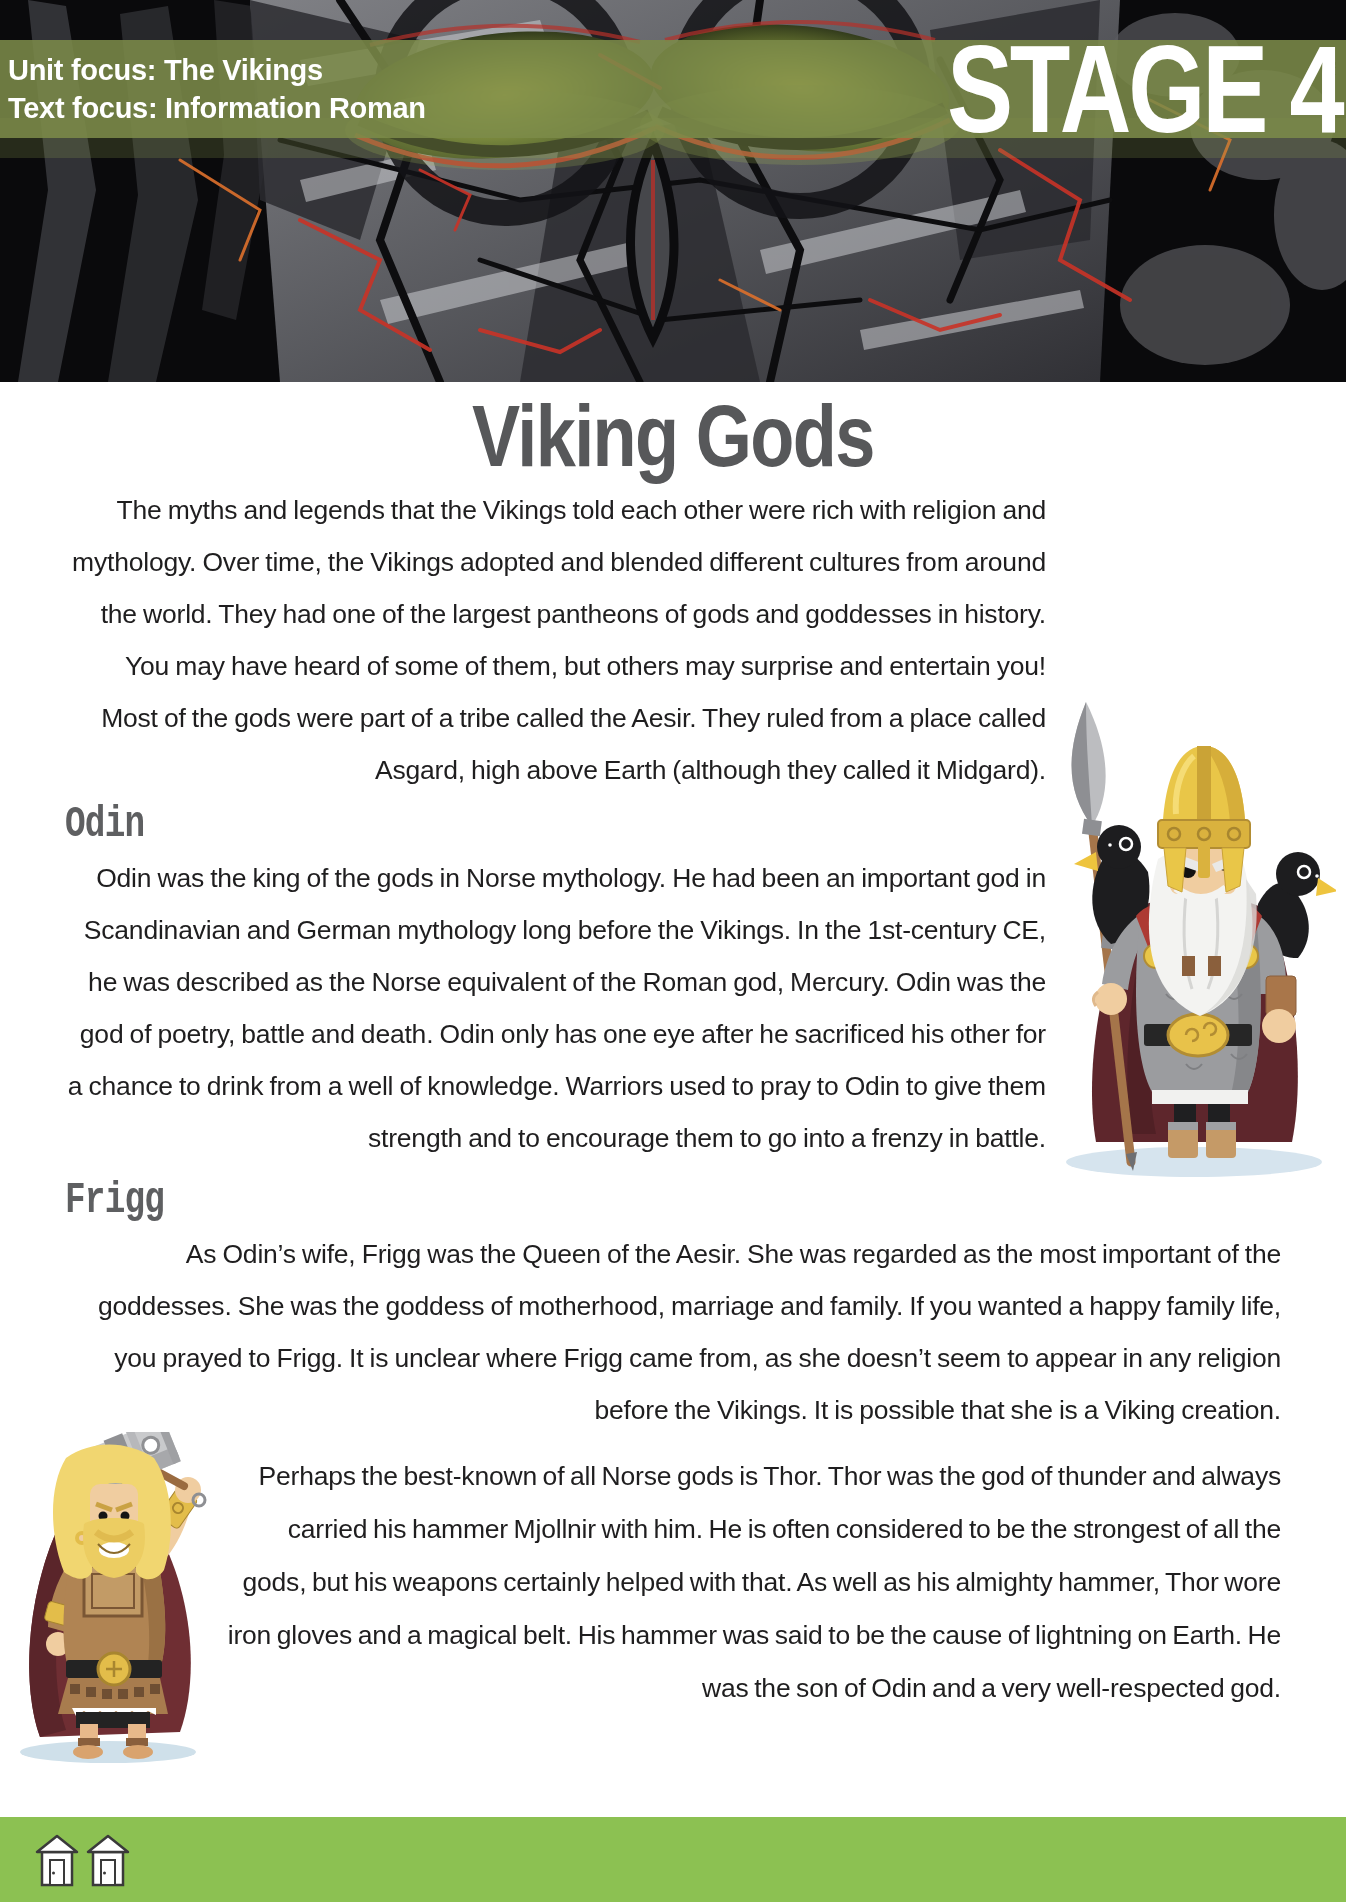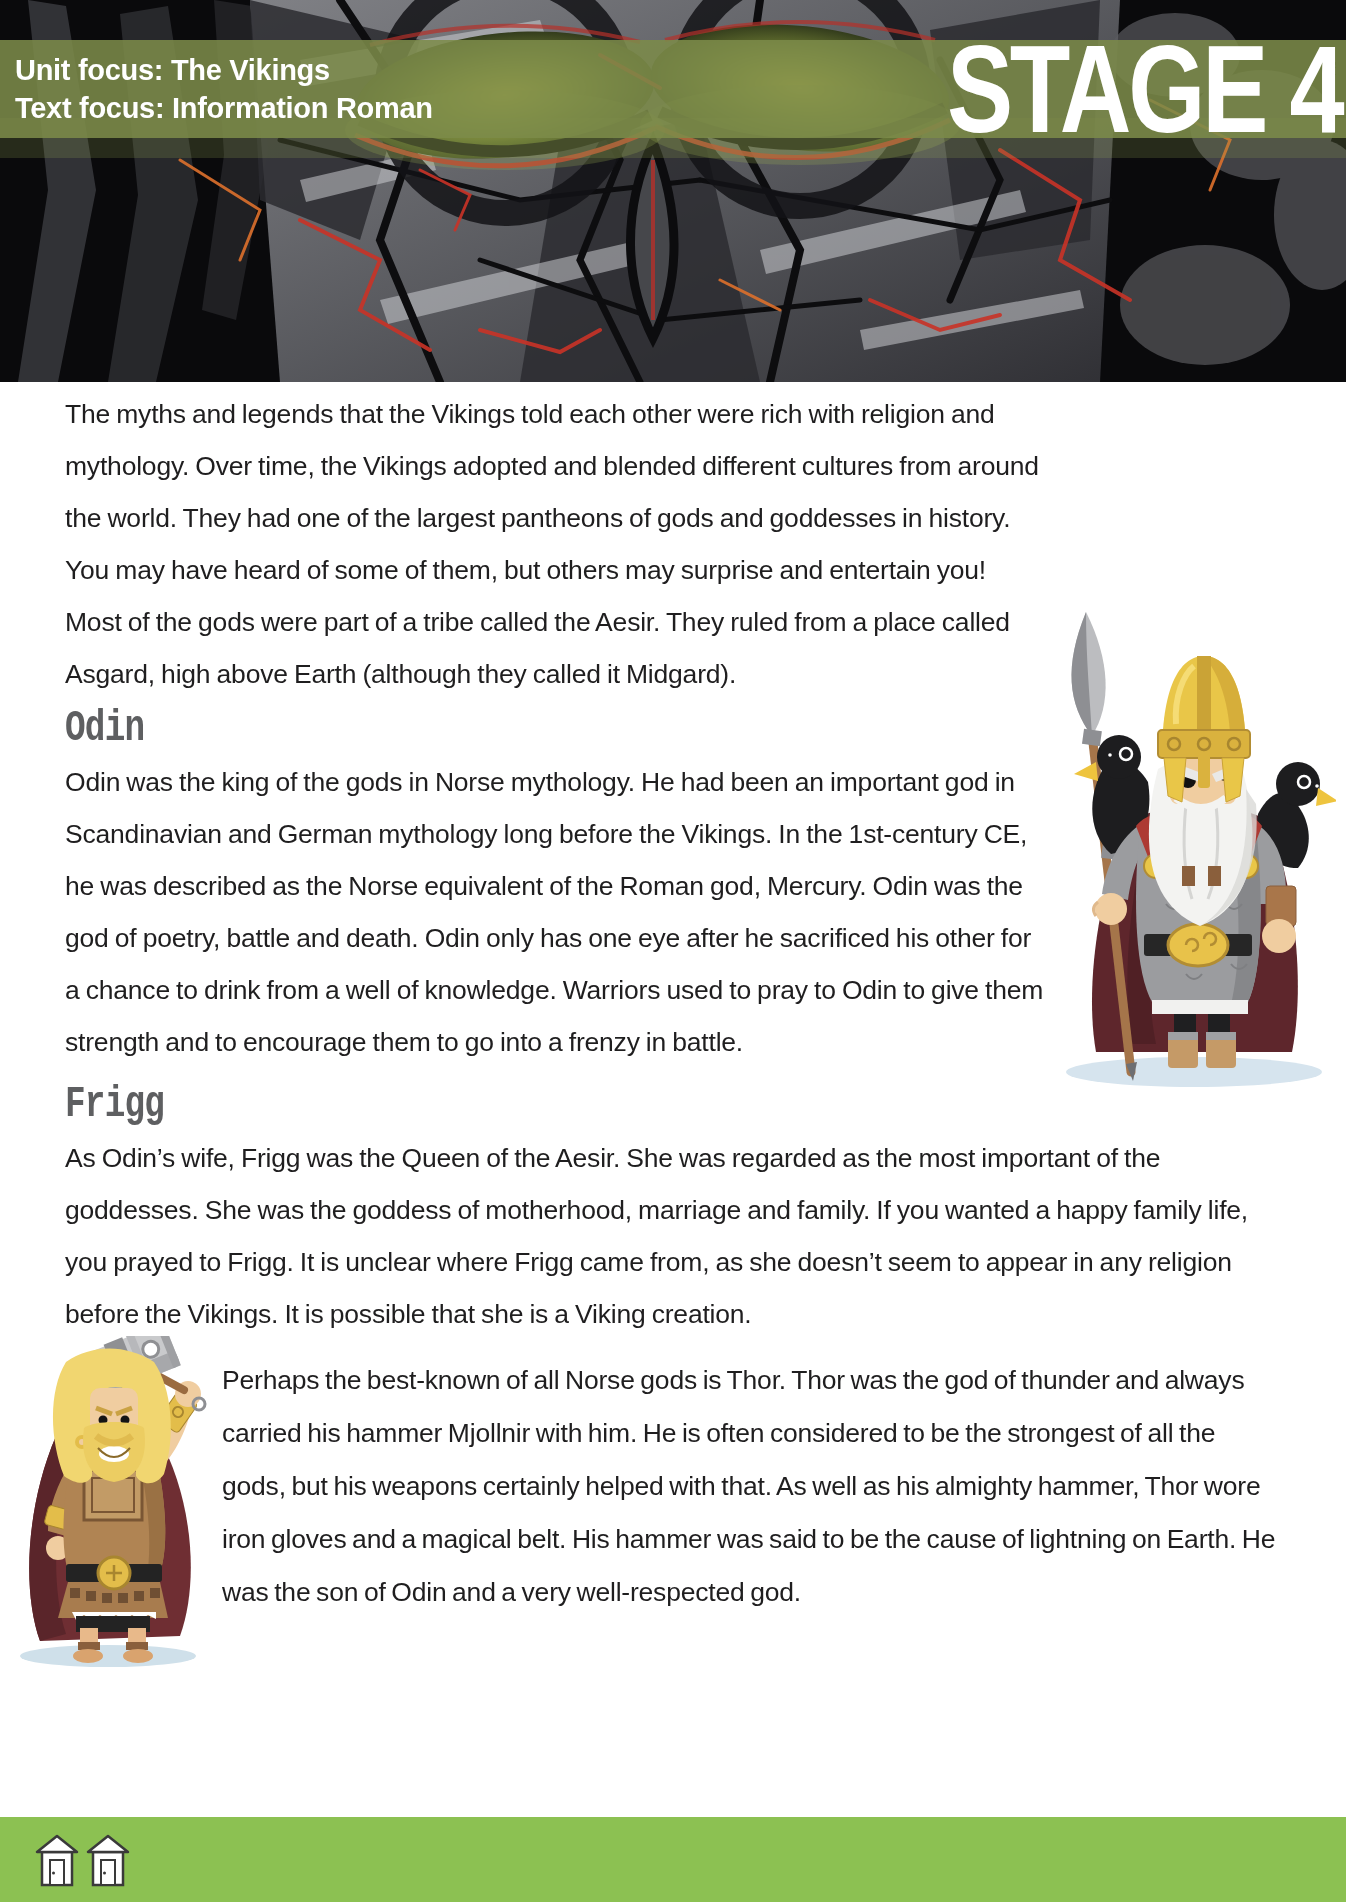--- a/index.html
+++ b/index.html
@@ -4,32 +4,32 @@
 <style>
   html,body{margin:0;padding:0;background:#e8e8e8;}
   .page{position:relative;width:1346px;height:1902px;margin:0 auto;background:#ffffff;
         font-family:"Liberation Sans",sans-serif;overflow:hidden;}
 
   
   .hero{position:relative;width:1346px;height:382px;overflow:hidden;background:#0a0a0c;}
   .hero svg{display:block;}
   .band{position:absolute;left:0;top:40px;width:1346px;height:98px;
         background:rgba(124,139,74,0.87);display:flex;justify-content:space-between;align-items:center;}
-  .focus{padding-left:15px;color:#ffffff;font-weight:bold;font-size:29px;line-height:38px;letter-spacing:-0.3px;}
+  .focus{padding-left:8px;color:#ffffff;font-weight:bold;font-size:29px;line-height:38px;letter-spacing:-0.3px;}
   .stage{color:#ffffff;font-weight:bold;font-size:124px;line-height:98px;
          letter-spacing:-4px;transform:scaleX(0.8);transform-origin:right center;
          padding-right:6px;white-space:nowrap;}
 
   
   .content{position:relative;padding:0 65px;color:#1f1e1f;}
   h1{margin:12px 0 0 0;text-align:center;font-size:88px;line-height:84px;color:#57585a;font-weight:bold;}
   h1 .cond{display:inline-block;transform:scaleX(0.82);transform-origin:center bottom;white-space:nowrap;letter-spacing:-2px;}
   h2{margin:6px 0 0 0;font-size:44px;line-height:44px;color:#5e5f61;font-weight:bold;font-family:Liberation Mono, monospace;}
   h2 .cond{display:inline-block;transform:scaleX(0.78);transform-origin:left bottom;letter-spacing:-1px;}
-  p{margin:6px 0 0 0;font-size:26.5px;line-height:52px;letter-spacing:-0.2px;word-spacing:-1px;}
+  p{margin:6px 0 0 0;font-size:26.5px;line-height:52px;letter-spacing:-0.2px;word-spacing:-1px;text-align:right;}
   p.intro{margin-top:6px;}
   .frigg-h{margin-top:14px;}
 
   .odin-float{float:right;width:235px;height:480px;margin-top:216px;position:relative;}
   .odin-float svg{position:absolute;left:-10px;top:0;}
 
   .thor-sec{margin-top:14px;}
   .thor-float{float:left;width:214px;height:318px;margin-left:-57px;position:relative;}
   .thor-float svg{position:absolute;left:0;top:-18px;}
   .thor-sec p{line-height:53px;margin-top:8px;word-spacing:-1.5px;}
@@ -122,20 +122,21 @@
     <div class="band">
       <div class="focus">
         <div>Unit focus: The Vikings</div>
         <div>Text focus: Information Roman</div>
       </div>
       <div class="stage">STAGE 4</div>
     </div>
   </header>
 
   <main class="content">
+    <h1><span class="cond">Viking Gods</span></h1>
 
     <div class="odin-float">
       <svg width="300" height="490" viewBox="0 0 300 490">
         <ellipse cx="158" cy="468" rx="128" ry="15" fill="#d6e4ee"></ellipse>
         <path d="M92,218 C58,300 50,392 60,448 L256,448 C268,388 262,298 234,218 C200,196 130,196 92,218 Z" fill="#5e262c"></path>
         <path d="M110,230 C90,310 88,390 95,440 L120,440 C108,380 112,300 128,235 Z" fill="#4c1f24" opacity="0.8"></path>
         <line x1="56" y1="130" x2="95" y2="468" stroke="#a5754a" stroke-width="9" stroke-linecap="round"></line>
         <polygon points="90,460 101,458 97,477" fill="#6e6f73"></polygon>
         <path d="M50,8 C28,62 32,100 56,132 C76,100 74,56 50,8 Z" fill="#bcbdc0"></path>
         <path d="M50,8 C28,62 32,100 56,132 C54,95 50,55 50,8 Z" fill="#8e8f93"></path>

